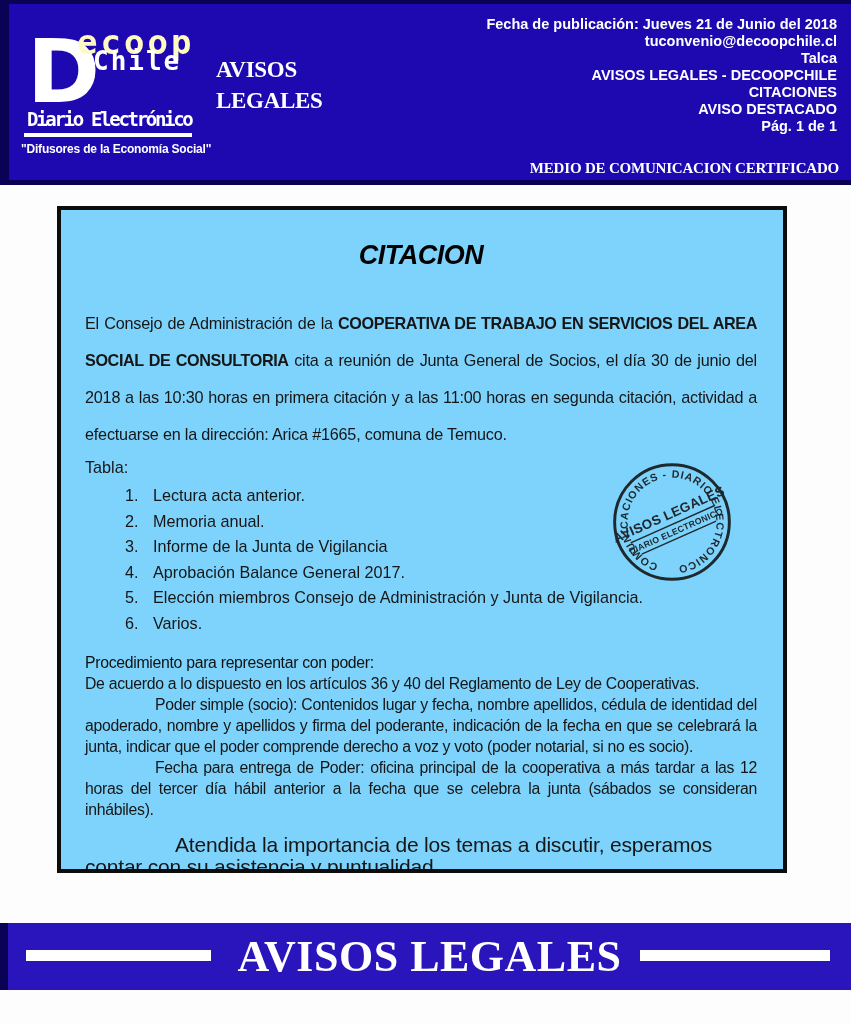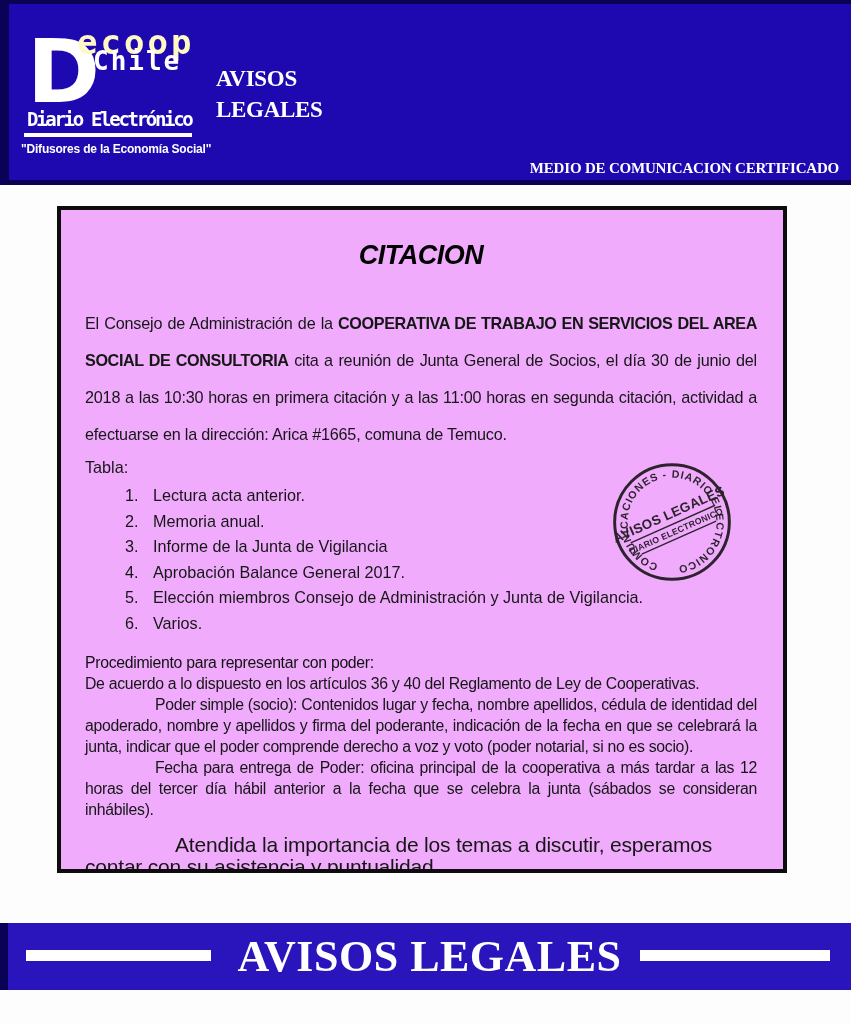--- a/index.html
+++ b/index.html
@@ -16,28 +16,28 @@
   .logo-word1{position:absolute;left:68px;top:18px;font-family:"DejaVu Sans Mono",monospace;
           font-weight:bold;font-size:34px;letter-spacing:3px;color:#fef9c3;}
   .logo-word2{position:absolute;left:84px;top:42px;font-family:"DejaVu Sans Mono",monospace;
           font-weight:bold;font-size:26px;letter-spacing:2px;color:#fff;text-align:center;}
   .logo-sub{position:absolute;left:18px;top:104px;font-family:"DejaVu Sans Mono",monospace;
           font-weight:bold;font-size:19px;letter-spacing:-2.3px;color:#fff;white-space:nowrap;}
   .logo-rule{position:absolute;left:15px;top:129px;width:168px;height:4px;background:#fff;}
   .logo-tagline{position:absolute;left:12px;top:138px;font-weight:bold;font-size:12px;
           letter-spacing:-0.2px;color:#fff;white-space:nowrap;}
   .masthead{position:absolute;left:207px;top:50px;font-family:"Liberation Serif",serif;
-          font-weight:bold;font-size:23px;line-height:31px;letter-spacing:-0.3px;color:#fff;margin-top:9px;}
+          font-weight:bold;font-size:23px;line-height:31px;letter-spacing:-0.3px;color:#fff;}
   .meta{position:absolute;right:14px;top:12px;text-align:right;font-weight:bold;
           font-size:14.5px;line-height:17px;color:#fff;}
   .certified{position:absolute;right:12px;top:156px;font-family:"Liberation Serif",serif;
           font-weight:bold;font-size:15px;letter-spacing:-0.2px;color:#fff;white-space:nowrap;}
 
   
-  .doc{position:absolute;left:57px;top:206px;width:730px;height:667px;background:#f0abfc;
+  .doc{position:absolute;left:57px;top:206px;width:730px;height:667px;background:#7dd3fc;
        border:4px solid #0d0d0d;box-sizing:border-box;padding:24px 26px 0 24px;overflow:hidden;}
   .doc h1{margin:6px 0 0;text-align:center;font-style:italic;font-weight:bold;
        font-size:27px;letter-spacing:-0.5px;color:#000;}
   .intro{margin:34px 0 0;font-size:16.2px;line-height:37px;text-align:justify;
        letter-spacing:-0.2px;color:#161616;}
   .intro b{letter-spacing:-0.4px;}
   .tabla{margin:2px 0 0;font-size:16.2px;line-height:24px;color:#161616;}
   ol.agenda{margin:4px 0 0;padding:0 0 0 58px;font-size:16.2px;line-height:25.5px;
        color:#161616;}
   ol.agenda li{padding-left:10px;}
@@ -76,20 +76,29 @@
       <div class="logo-sub">Diario Electrónico</div>
       <div class="logo-rule"></div>
       <div class="logo-tagline">"Difusores de la Economía Social"</div>
     </div>
 
     <div class="masthead">
       <div>AVISOS</div>
       <div>LEGALES</div>
     </div>
 
+    <div class="meta">
+      <div>Fecha de publicación: Jueves 21 de Junio del 2018</div>
+      <div>tuconvenio@decoopchile.cl</div>
+      <div>Talca</div>
+      <div>AVISOS LEGALES - DECOOPCHILE</div>
+      <div>CITACIONES</div>
+      <div>AVISO DESTACADO</div>
+      <div>Pág. 1 de 1</div>
+    </div>
 
     <div class="certified">MEDIO DE COMUNICACION CERTIFICADO</div>
   </header>
 
   <section class="doc">
     <h1>CITACION</h1>
 
     <p class="intro"><span>El Consejo de Administración de la </span><b>COOPERATIVA DE TRABAJO EN SERVICIOS DEL AREA SOCIAL DE CONSULTORIA</b><span> cita a reunión de Junta General de Socios, el día 30 de junio del 2018 a las 10:30 horas en primera citación y a las 11:00 horas en segunda citación, actividad a efectuarse en la dirección: Arica #1665, comuna de Temuco.</span></p>
 
     <p class="tabla">Tabla:</p>

